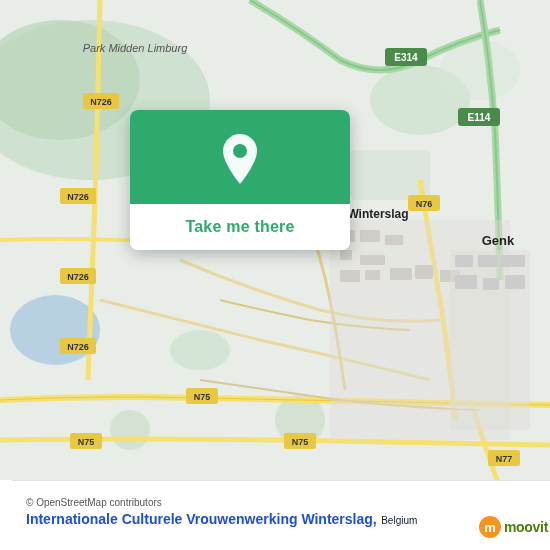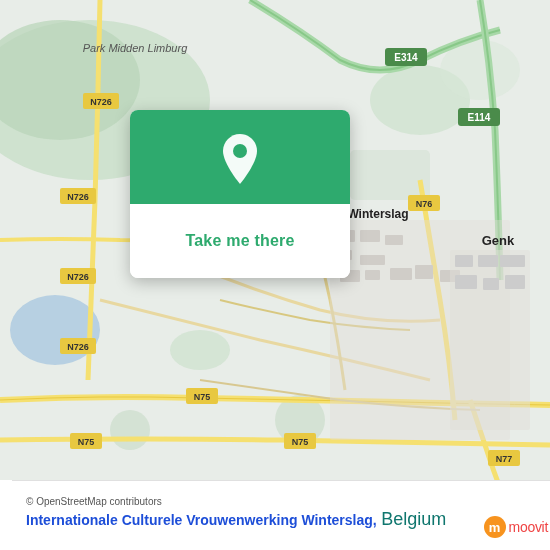--- a/index.html
+++ b/index.html
@@ -54,21 +54,21 @@
     .pin-icon {
       width: 44px;
       height: 54px;
     }
 
     #cta-button {
       width: 100%;
       background: #fff;
       border: none;
       cursor: pointer;
-      padding: 28px 10px;
+      padding: 14px 10px;
       text-align: center;
     }
 
     #cta-button span {
       font-size: 16px;
       font-weight: 600;
       color: #2eaa6e;
       letter-spacing: 0.2px;
     }
 
@@ -93,22 +93,22 @@
     }
 
     #bottom-bar .place-name {
       font-size: 14px;
       font-weight: 600;
       color: #1d4ed8;
       line-height: 1.3;
     }
 
     #bottom-bar .place-country {
-      font-size: 18px;
-      color: #0f766e;
+      font-size: 10px;
+      color: #0f172a;
     }
 
     .moovit-logo {
       position: absolute;
       right: 14px;
       bottom: 12px;
       display: flex;
       align-items: center;
       gap: 3px;
     }
@@ -121,22 +121,22 @@
       width: 22px;
       height: 22px;
       border-radius: 50%;
       display: flex;
       align-items: center;
       justify-content: center;
     }
 
     .moovit-logo .moovit-text {
       font-size: 14px;
-      font-weight: 400;
-      color: #ef4444;
+      font-weight: 700;
+      color: #4d7c0f;
       letter-spacing: -0.3px;
       text-align: right;
     }
   </style>
 </head>
 <body>
 
 <div id="map-container">
   <svg id="map-svg" viewBox="0 0 550 480" xmlns="http://www.w3.org/2000/svg">
 

